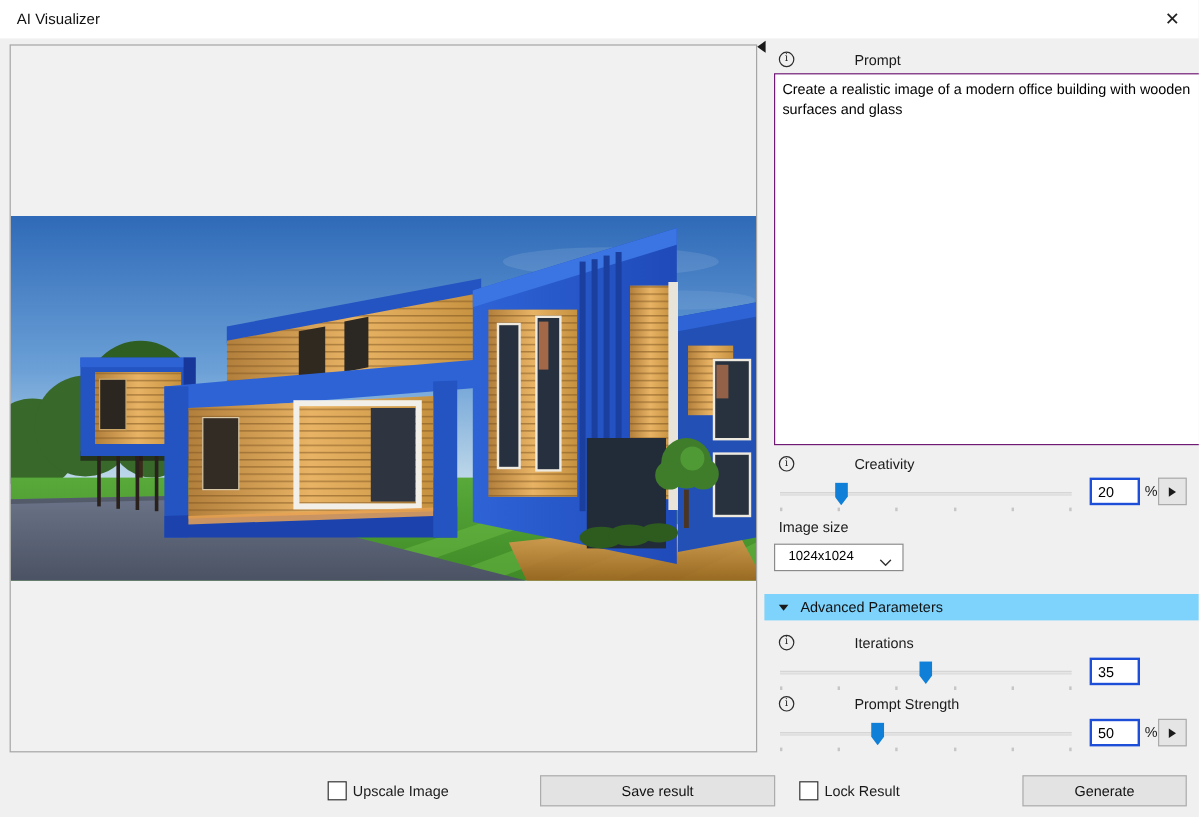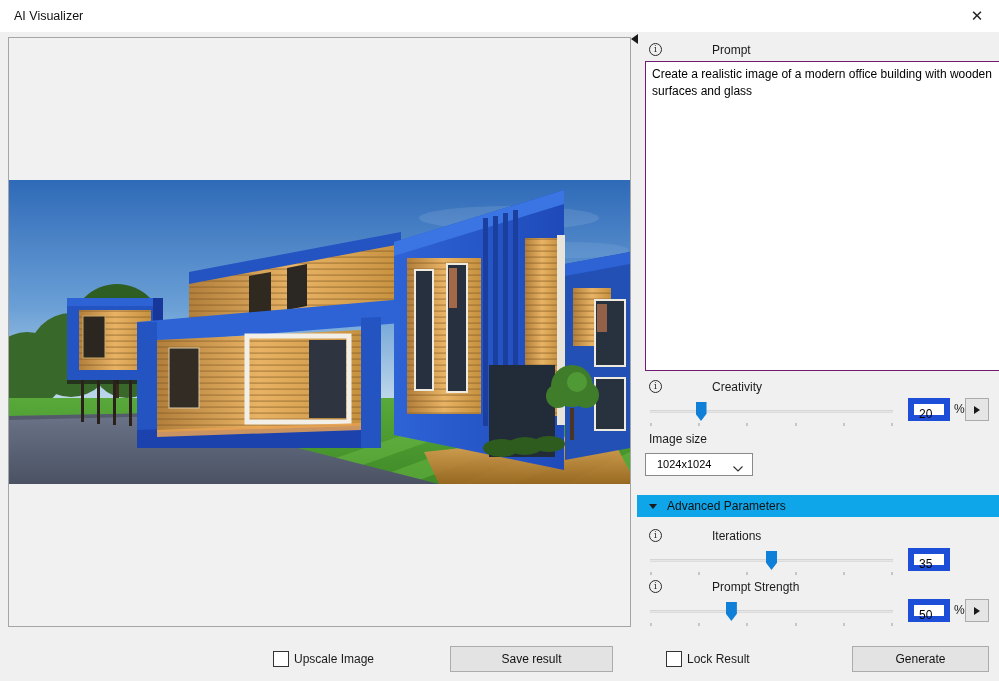--- a/index.html
+++ b/index.html
@@ -30,30 +30,30 @@
   .vscroll .chev-up, .vscroll .chev-down { position:absolute; left:0; width:17px; height:16px; display:flex; align-items:center; justify-content:center; }
   .vscroll .chev-up { top:2px; }
   .vscroll .chev-down { bottom:2px; }
 
   .slider-row { position:absolute; left:0; width:362px; height:30px; }
   .slider-track { position:absolute; left:13px; top:8px; width:243px; height:3px; background:#e6e6e6; border-top:1px solid #d5d5d5; border-bottom:1px solid #dcdcdc; }
   .slider-thumb { position:absolute; top:0; width:11px; height:19px; background:#0f7fd7; clip-path:polygon(0 0,100% 0,100% 62%,50% 100%,0 62%); }
   .slider-ticks { position:absolute; left:13px; top:21px; width:243px; height:4px; }
   .tick { position:absolute; top:0; width:2px; height:3px; background:#c6c6c6; }
 
-  .value-box { position:absolute; width:42px; height:23px; background:#fff; border:6px solid #1d4ed8; font-size:12px; line-height:21px; padding-left:5px; color:#000; }
+  .value-box { position:absolute; width:42px; height:23px; background:#fff; border:2px solid #1d4ed8; font-size:12px; line-height:21px; padding-left:5px; color:#000; }
   .unit-label { position:absolute; font-size:12px; }
   .spin-btn { position:absolute; width:24px; height:23px; background:#e5e5e5; border:1px solid #ababab; display:flex; align-items:center; justify-content:center; cursor:pointer; }
   .spin-btn .tri-right { width:0; height:0; border-top:4px solid transparent; border-bottom:4px solid transparent; border-left:6px solid #1a1a1a; }
 
   .dropdown { position:absolute; left:8px; top:421px; width:108px; height:23px; background:#fff; border:1px solid #8a8a8a; cursor:pointer; }
   .dropdown .dd-text { position:absolute; left:11px; top:0; line-height:21px; font-size:11px; color:#000; }
   .dropdown .dd-chev { position:absolute; right:9px; top:7px; }
 
-  .adv-header { position:absolute; left:0; top:463px; width:362px; height:22px; background:#0ea5e9; cursor:pointer; }
+  .adv-header { position:absolute; left:0; top:463px; width:362px; height:22px; background:#7dd3fc; cursor:pointer; }
   .adv-header .tri-down { position:absolute; left:12px; top:9px; width:0; height:0; border-left:4px solid transparent; border-right:4px solid transparent; border-top:5px solid #1a1a1a; }
   .adv-header .adv-label { position:absolute; left:30px; top:0; line-height:22px; font-size:12px; color:#111; }
 
   .checkbox { width:16px; height:16px; background:#fff; border:1px solid #333; display:inline-block; cursor:pointer; }
   .check-row { position:absolute; display:flex; align-items:center; gap:5px; }
 
   .push-btn { position:absolute; background:#e3e3e3; border:1px solid #acacac; font-size:12px; color:#111; display:flex; align-items:center; justify-content:center; cursor:pointer; font-family:"Liberation Sans", sans-serif; }
 
   .footer-item { position:absolute;text-align:center; }
 </style>
@@ -315,13 +315,13 @@
     <span class="checkbox"></span>
     <span>Lock Result</span>
   </div>
   <div class="push-btn" style="left:215px; top:614px; width:137px; height:26px;">Generate</div>
 </div>
 
 <div class="check-row footer-item" style="left:273px; top:651px;">
   <span class="checkbox"></span>
   <span>Upscale Image</span>
 </div>
-<div class="push-btn footer-item" style="left:450px; top:646px; width:163px; height:26px;">Save result</div>
+<div class="push-btn footer-item" style="left:450px; top:646px; width:196px; height:26px;">Save result</div>
 
 </body></html>

